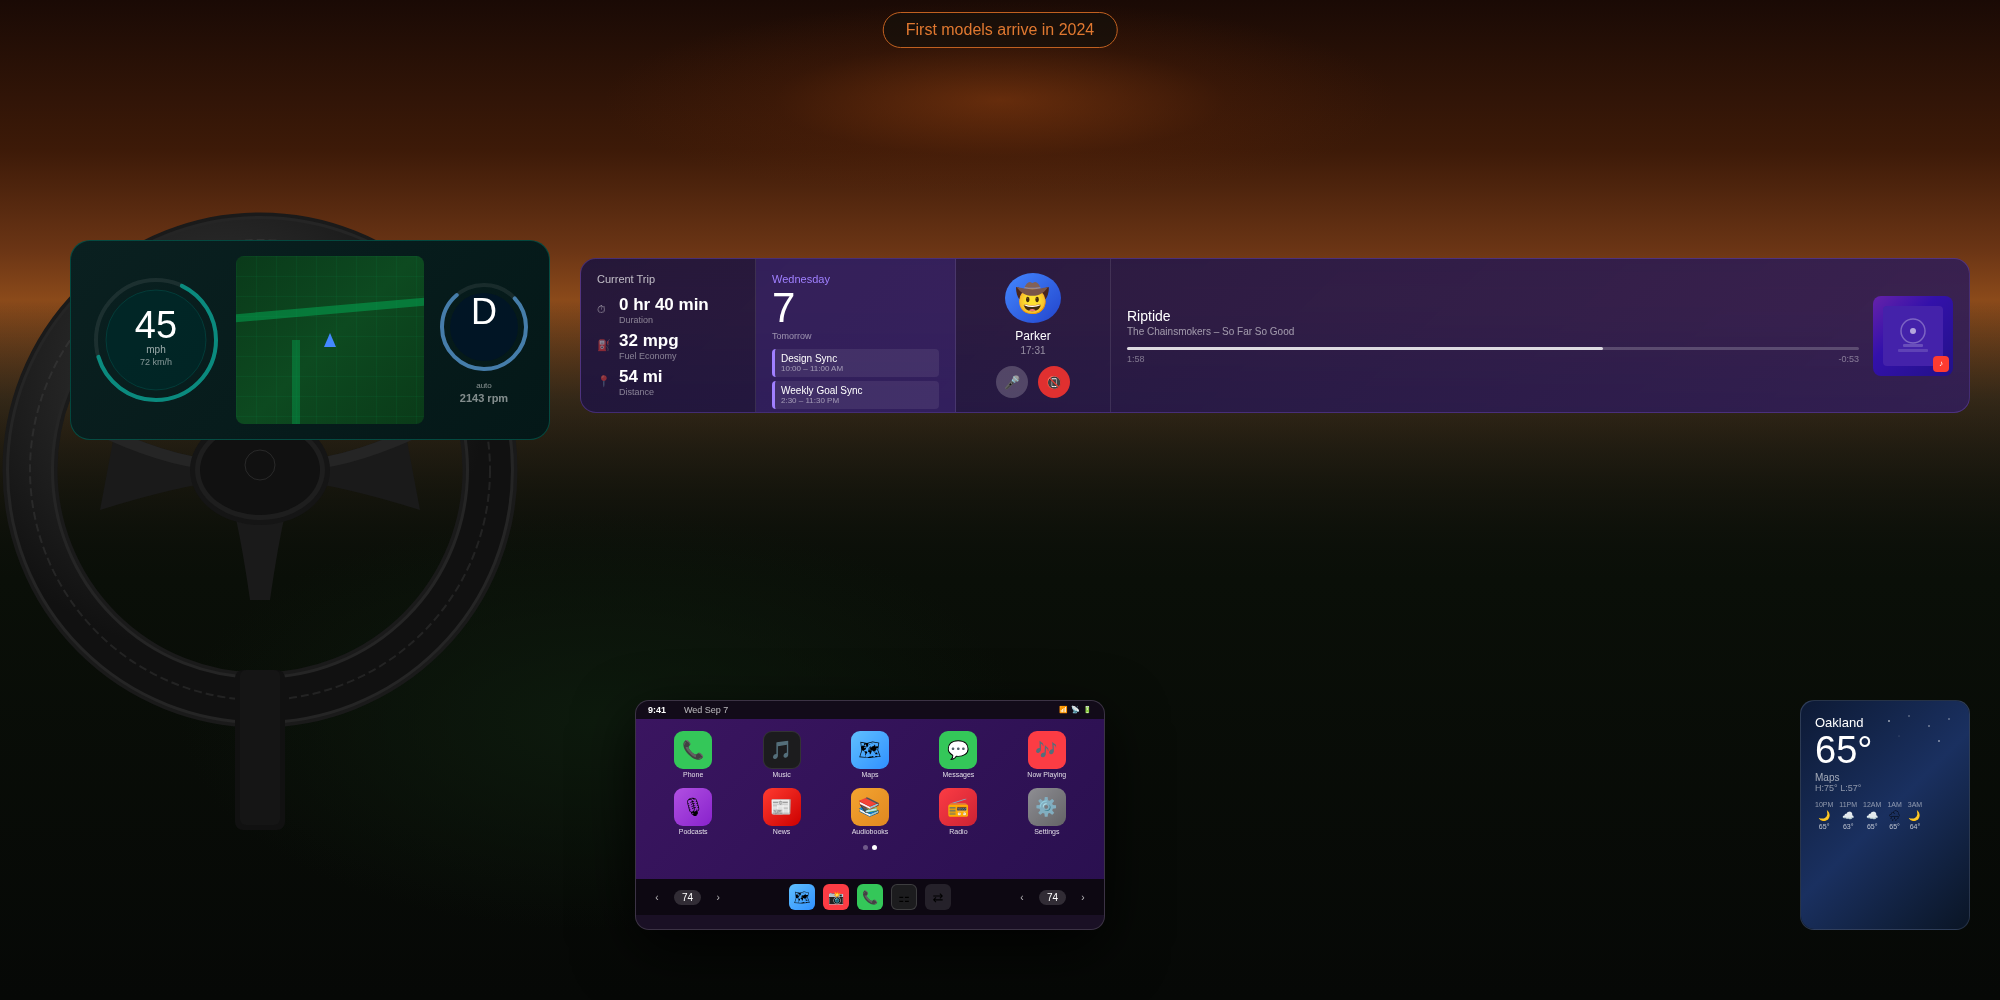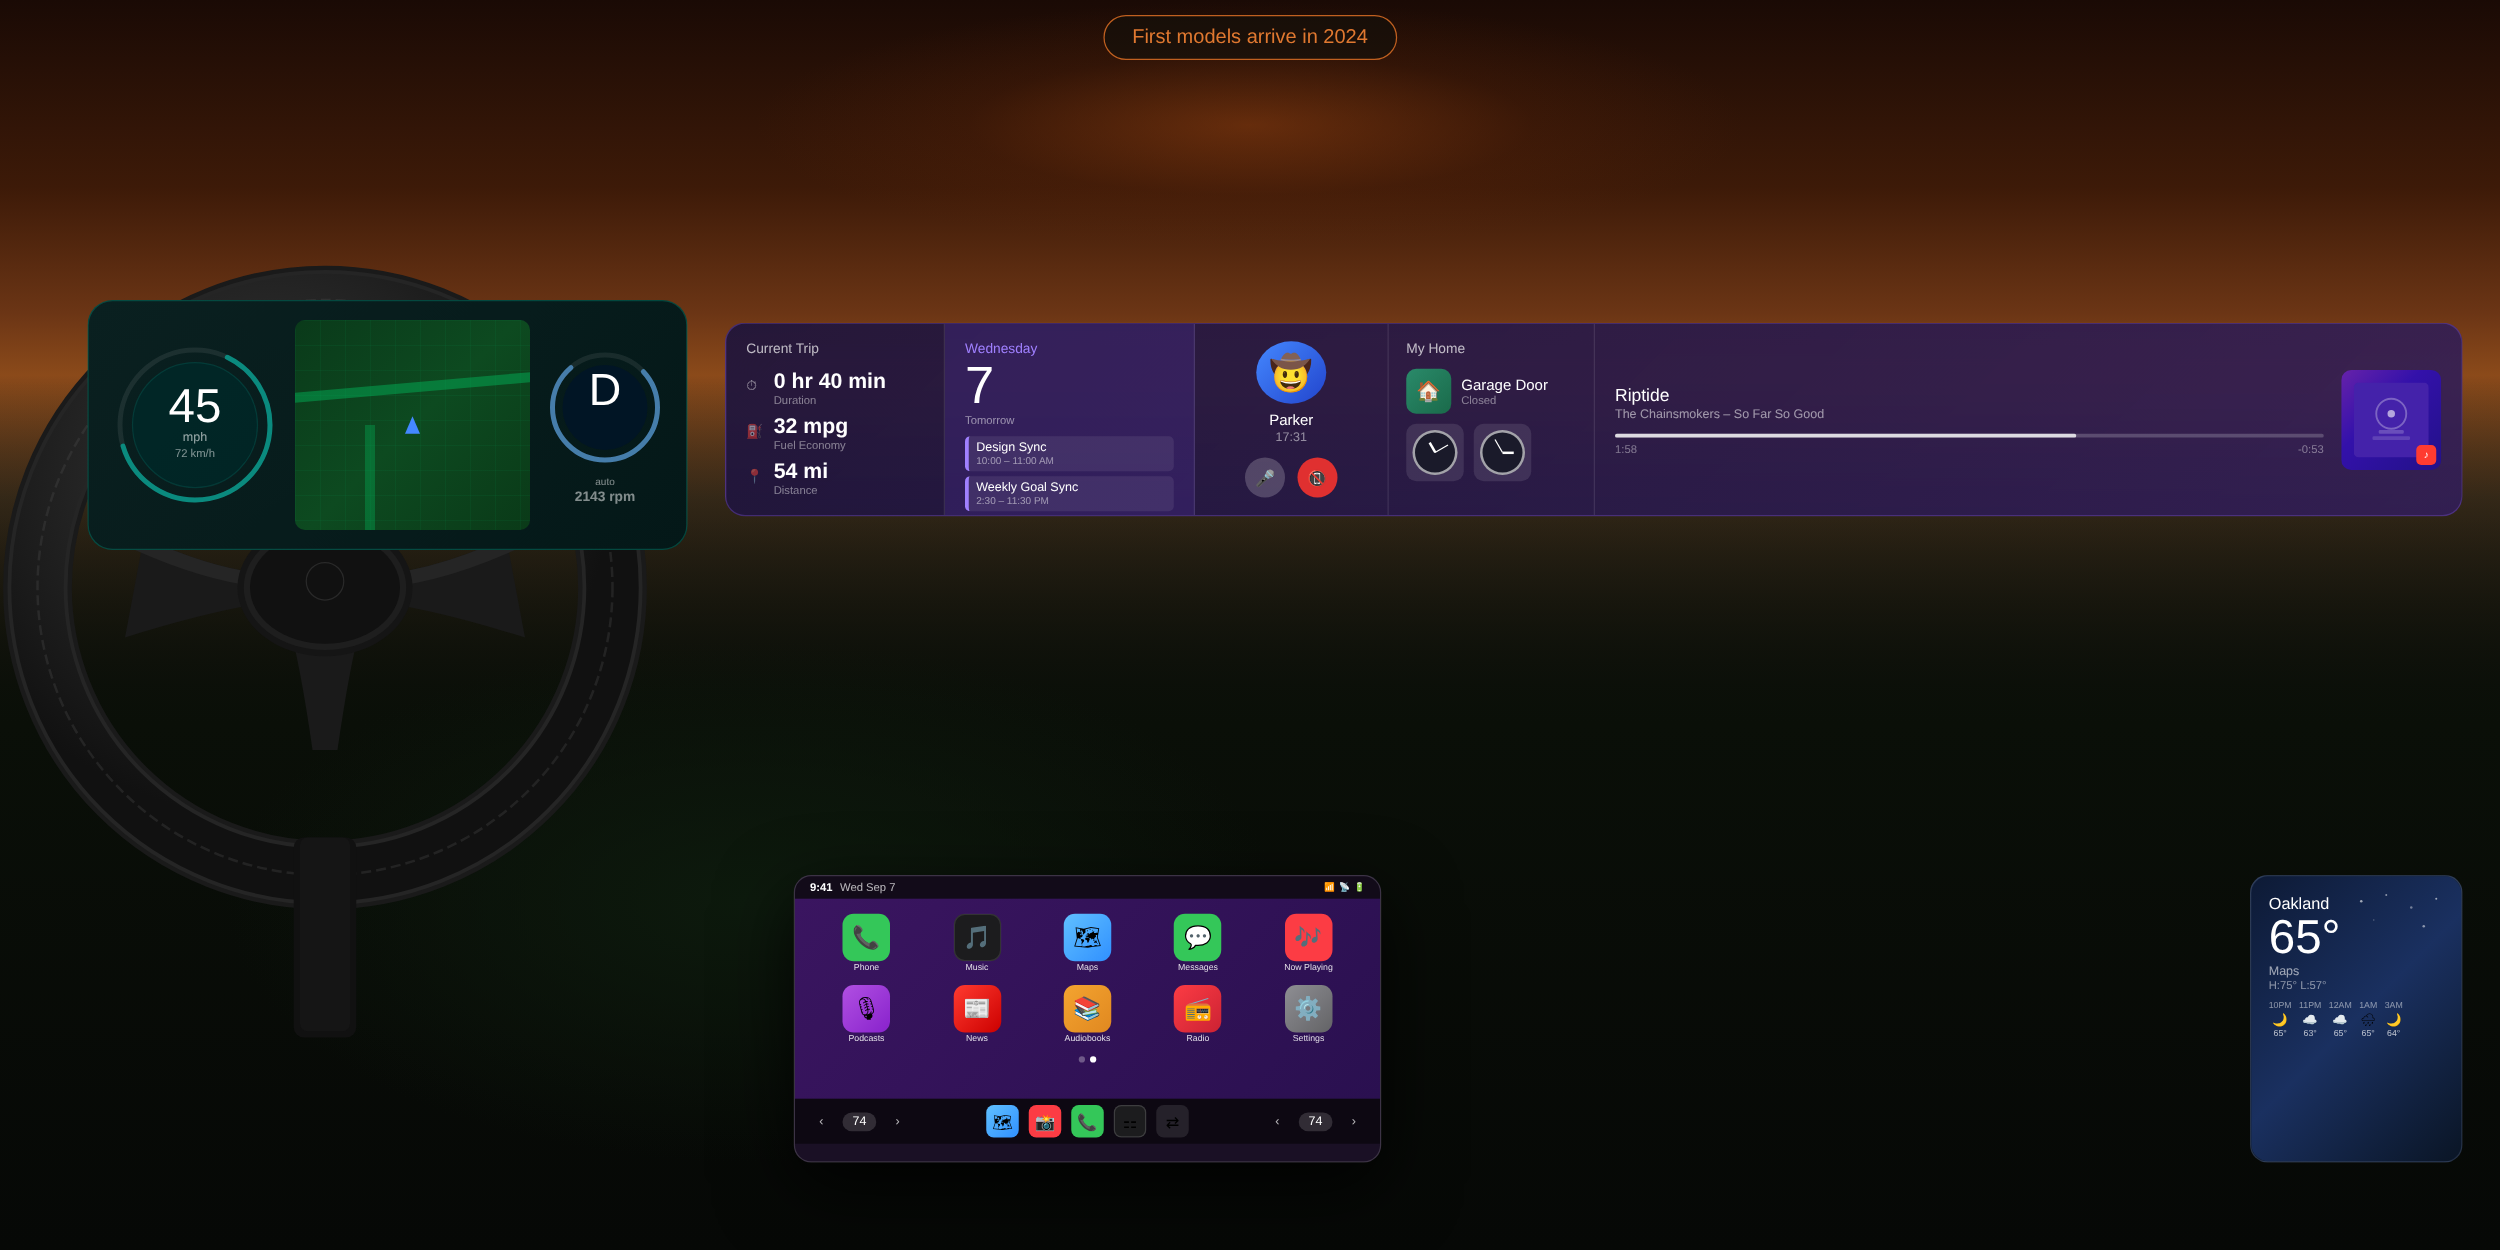--- a/index.html
+++ b/index.html
@@ -851,44 +851,20 @@
       <span>🤠</span>
     </div>
     <div class="contact-name">Parker</div>
     <div class="call-duration">17:31</div>
     <div class="call-controls">
       <div class="call-btn mute-btn">🎤</div>
       <div class="call-btn end-btn">📵</div>
     </div>
   </div>
 
-  <div class="home-panel">
-    <div class="home-title">My Home</div>
-    <div class="home-item">
-      <div class="home-icon">🏠</div>
-      <div>
-        <div class="home-item-name">Garage Door</div>
-        <div class="home-item-status">Closed</div>
-      </div>
-    </div>
-    <div class="home-clocks">
-      <div class="clock-widget">
-        <div class="clock-face">
-          <div class="clock-hand-h"></div>
-          <div class="clock-hand-m"></div>
-        </div>
-      </div>
-      <div class="clock-widget">
-        <div class="clock-face">
-          <div class="clock-hand-h" style="transform: translateX(-50%) rotate(90deg);"></div>
-          <div class="clock-hand-m" style="transform: translateX(-50%) rotate(-30deg);"></div>
-        </div>
-      </div>
-    </div>
-  </div>
 
   <div class="music-panel">
     <div class="music-info">
       <div class="music-title">Riptide</div>
       <div class="music-artist">The Chainsmokers – So Far So Good</div>
       <div class="music-progress">
         <div class="progress-bar">
           <div class="progress-fill"></div>
         </div>
         <div class="progress-times">
@@ -949,21 +925,21 @@
 
     <rect x="275" y="520" width="50" height="160" rx="8" fill="#111"></rect>
     <rect x="280" y="520" width="40" height="155" rx="6" fill="#151515"></rect>
   </svg>
 </div>
 
 <div class="carplay-container">
   <div class="carplay-screen">
 
     <div class="phone-status-bar">
-      <div style="display:flex; gap:6px; align-items:center;">
+      <div style="display:flex; gap:18px; align-items:center;">
         <span class="status-time">9:41</span>
         <span class="status-time" style="font-weight:400; opacity:0.7;">Wed Sep 7</span>
       </div>
       <div class="status-icons">
         <span>📶</span>
         <span>📡</span>
         <span>🔋</span>
       </div>
     </div>
 

